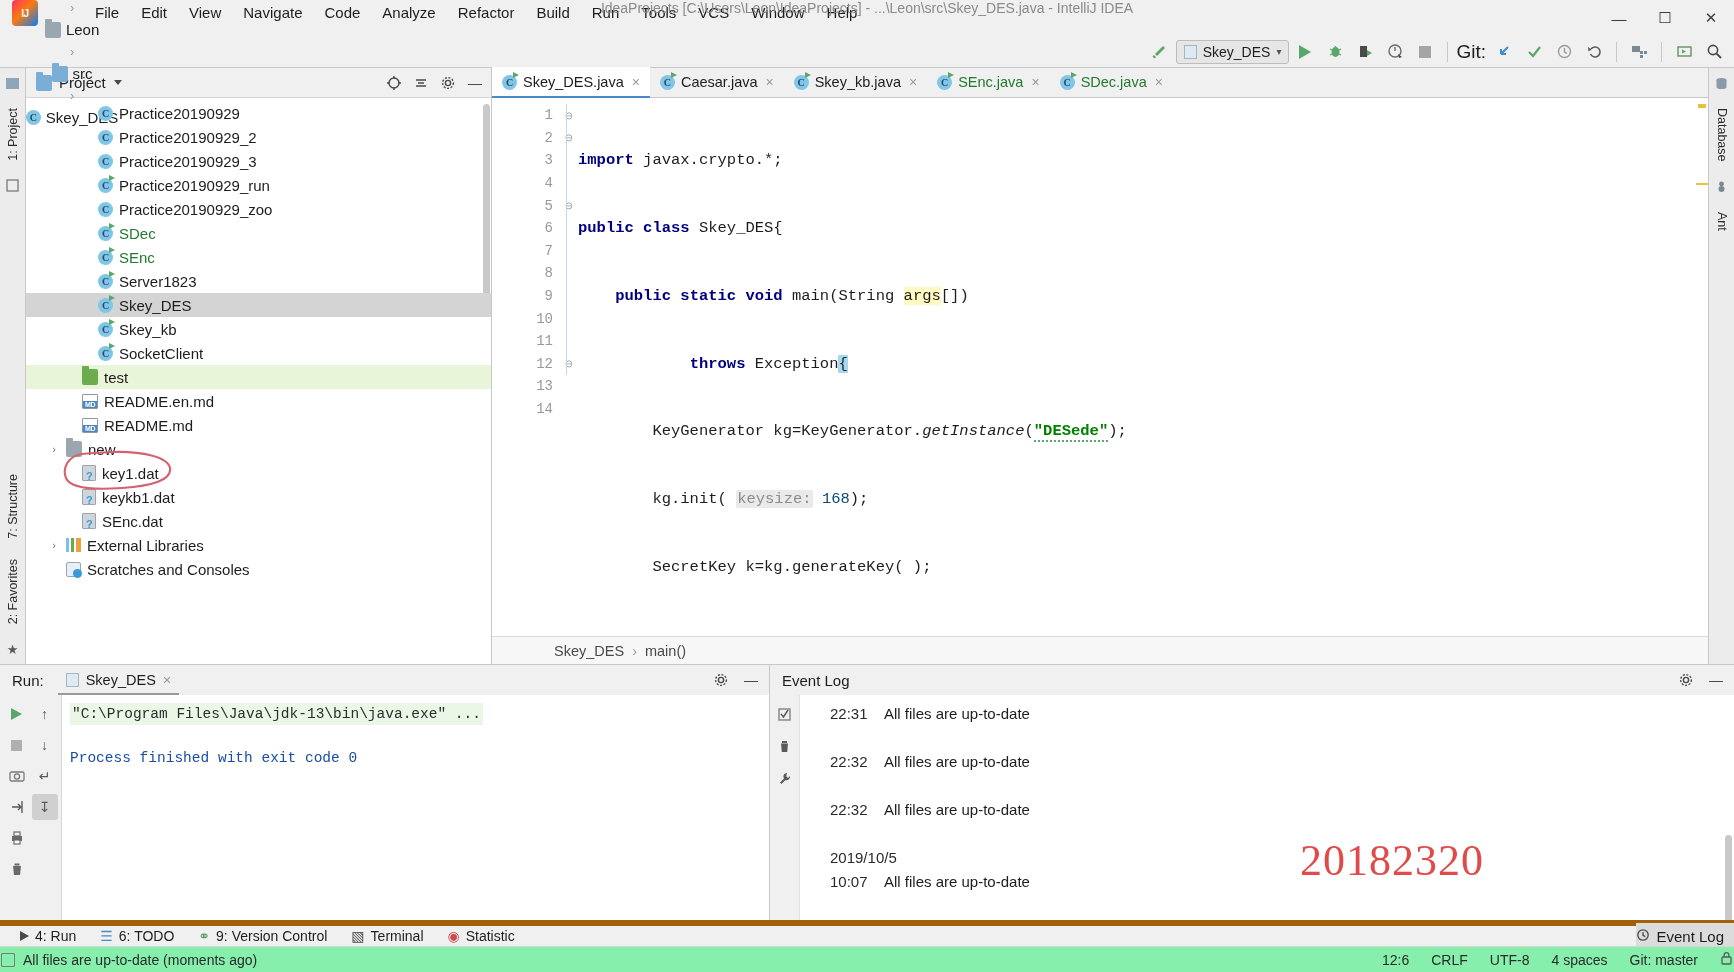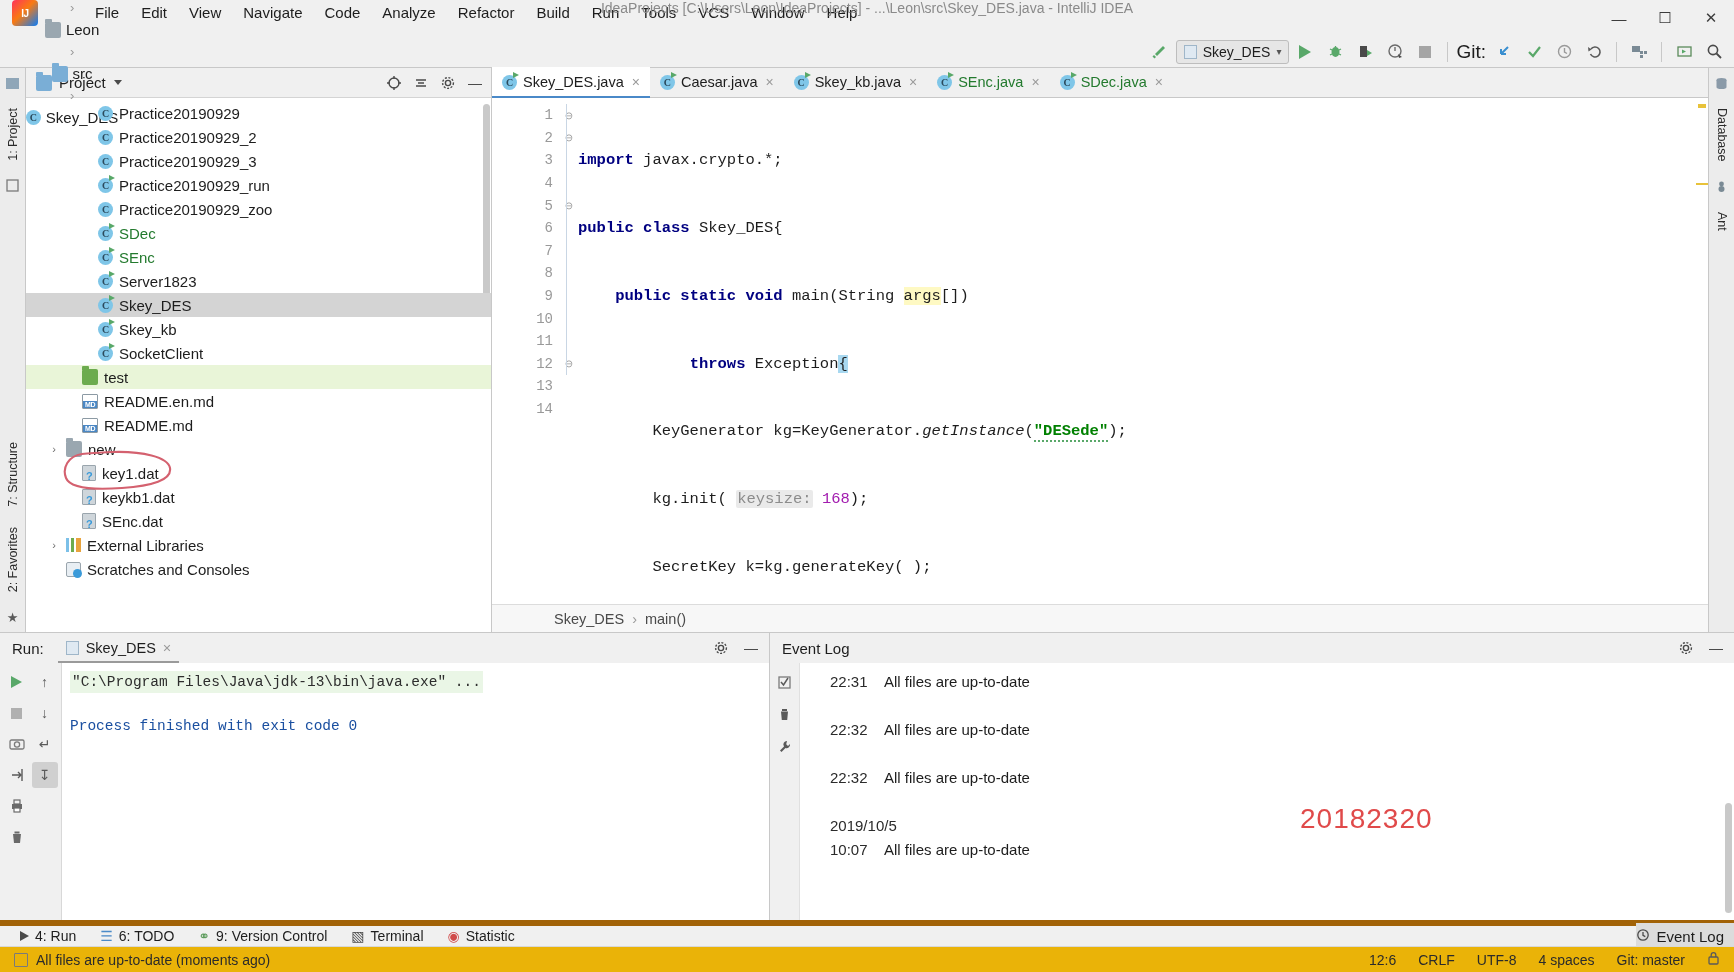--- a/index.html
+++ b/index.html
@@ -115,36 +115,36 @@
   .gutter { width: 68px; background: #fff; flex: none; position: relative; font-family: "Liberation Mono", monospace;
             font-size: 14px; color: #999; padding-top: 6px; }
   .gline { height: 22.6px; display: flex; align-items: center; justify-content: flex-end; padding-right: 7px; position: relative; }
   .foldcol { width: 18px; flex: none; position: relative; background: #fff; padding-top: 6px; }
   .fold { height: 22.6px; display: flex; align-items: center; justify-content: center; color: #9a9a9a; font-size: 10px; }
   .code { flex: 1; font-family: "Liberation Mono", monospace; font-size: 15.5px; padding-top: 6px;
           line-height: 22.6px; white-space: pre; overflow: hidden; position: relative; color: #1d1d1d; }
   .cl { height: 22.6px; }
   .kw { color: #000080; font-weight: bold; }
   .str { color: #008000; font-weight: bold; }
-  .num { color: #a21caf; }
+  .num { color: #0c4a6e; }
   .ital { font-style: italic; }
   .hint { background: #eaeaea; color: #8c8c8c; border-radius: 2px; padding: 0 1px; font-style: normal; text-align: right; }
   .hl-ident { background: #fef9c3; }
   .hl-brace { background: #a8d8f0; }
   .strwave { border-bottom: 2px dotted #59a869; }
   .fold-line { position: absolute; left: 6px; top: 0; bottom: 0; width: 1px; background: #c9d6e4; }
   .editor-scrollbar { position: absolute; right: 0; top: 0; width: 12px; bottom: 0; background: #fff; }
   .mark-yellow { position: absolute; right: 2px; width: 8px; height: 4px; background: #e8c23a; }
   .mark-line { position: absolute; right: 0; width: 12px; height: 2px; background: #e8c23a; }
 
   .breadcrumb-bar { height: 28px; background: #f7f7f7; border-top: 1px solid #dcdcdc; display: flex;
                     align-items: center; padding-left: 62px; gap: 8px; font-size: 14.5px; color: #4a4a4a; flex: none; }
 
   
-  .bottom { height: 288px; display: flex; flex: none; border-top: 1px solid #c8c8c8; background: #f0f0f0; }
+  .bottom { height: 256px; display: flex; flex: none; border-top: 1px solid #c8c8c8; background: #f0f0f0; }
   .run-panel { width: 770px; display: flex; flex-direction: column; flex: none; border-right: 1px solid #c8c8c8; }
   .bp-head { height: 30px; display: flex; align-items: center; padding: 0 8px 0 12px; background: #f0f0f0; flex: none; }
   .bp-head .title { font-size: 15px; margin-right: 14px; }
   .run-tab { display: flex; align-items: center; gap: 7px; font-size: 14.5px; height: 30px; padding: 0 8px;
              position: relative; }
   .run-tab::after { content: ""; position: absolute; left: 0; right: 0; bottom: 0; height: 2px; background: #9a9a9a; }
   .bp-head-icons { margin-left: auto; display: flex; gap: 10px; color: #4a4a4a; align-items: center; }
   .run-body { flex: 1; display: flex; min-height: 0; background: #fff; }
   .run-gutter { width: 62px; background: #f0f0f0; display: flex; flex-direction: column; align-items: center;
                 padding-top: 6px; flex: none; border-right: 1px solid #d8d8d8; }
@@ -161,30 +161,30 @@
   .evt-gutter { width: 30px; background: #f0f0f0; display: flex; flex-direction: column; align-items: center;
                 padding-top: 8px; flex: none; border-right: 1px solid #e0e0e0; }
   .evt-gutter .gi { width: 22px; height: 22px; display: flex; align-items: center; justify-content: center;
                     color: #5a5a5a; font-size: 14px; margin-bottom: 10px; }
   .evt-list { flex: 1; padding: 10px 0 0 30px; font-size: 15px; overflow: hidden; position: relative; }
   .evt-row { height: 48px; display: flex; gap: 12px; align-items: flex-start; }
   .evt-row .t { color: #2b2b2b; min-width: 42px; }
   .evt-date { height: 24px; color: #2b2b2b; }
   .evt-scroll { position: absolute; right: 2px; top: 140px; width: 7px; height: 110px; background: #c9c9c9;
                 border-radius: 4px; }
-  .annotation-num { position: absolute; font-family: Liberation Sans, sans-serif; font-size: 28px; color: #e04a4a;
+  .annotation-num { position: absolute; font-family: Liberation Serif, serif; font-size: 44px; color: #e04a4a;
                     letter-spacing: 1px; }
 
   
   .twbar { height: 26px; background: #f0f0f0; display: flex; align-items: center; gap: 0; flex: none;
            border-top: 6px solid #a16207; padding-left: 8px; }
   .tw-item { display: flex; align-items: center; gap: 6px; font-size: 14px; padding: 3px 12px; color: #1d1d1d; }
   .tw-right { margin-left: auto; display: flex; align-items: center; gap: 6px; padding-right: 10px;
               background: #dcdcdc; height: 26px; }
-  .statusbar { height: 26px; background: #eab308; display: flex; align-items: center; padding: 0 14px;
+  .statusbar { height: 26px; background: #86efac; display: flex; align-items: center; padding: 0 1px;
                font-size: 14px; color: #2b2b2b; flex: none; border-top: 1px solid #d8d8d8; }
   .status-right { margin-left: auto; display: flex; align-items: center; gap: 22px; }
   .sb-ico { width: 14px; height: 14px; border: 1px solid #7a7a7a; border-radius: 1px; margin-right: 8px; }
 
   
   .hand-circle { position: absolute; pointer-events: none; }
 </style>
 </head>
 <body>
 

